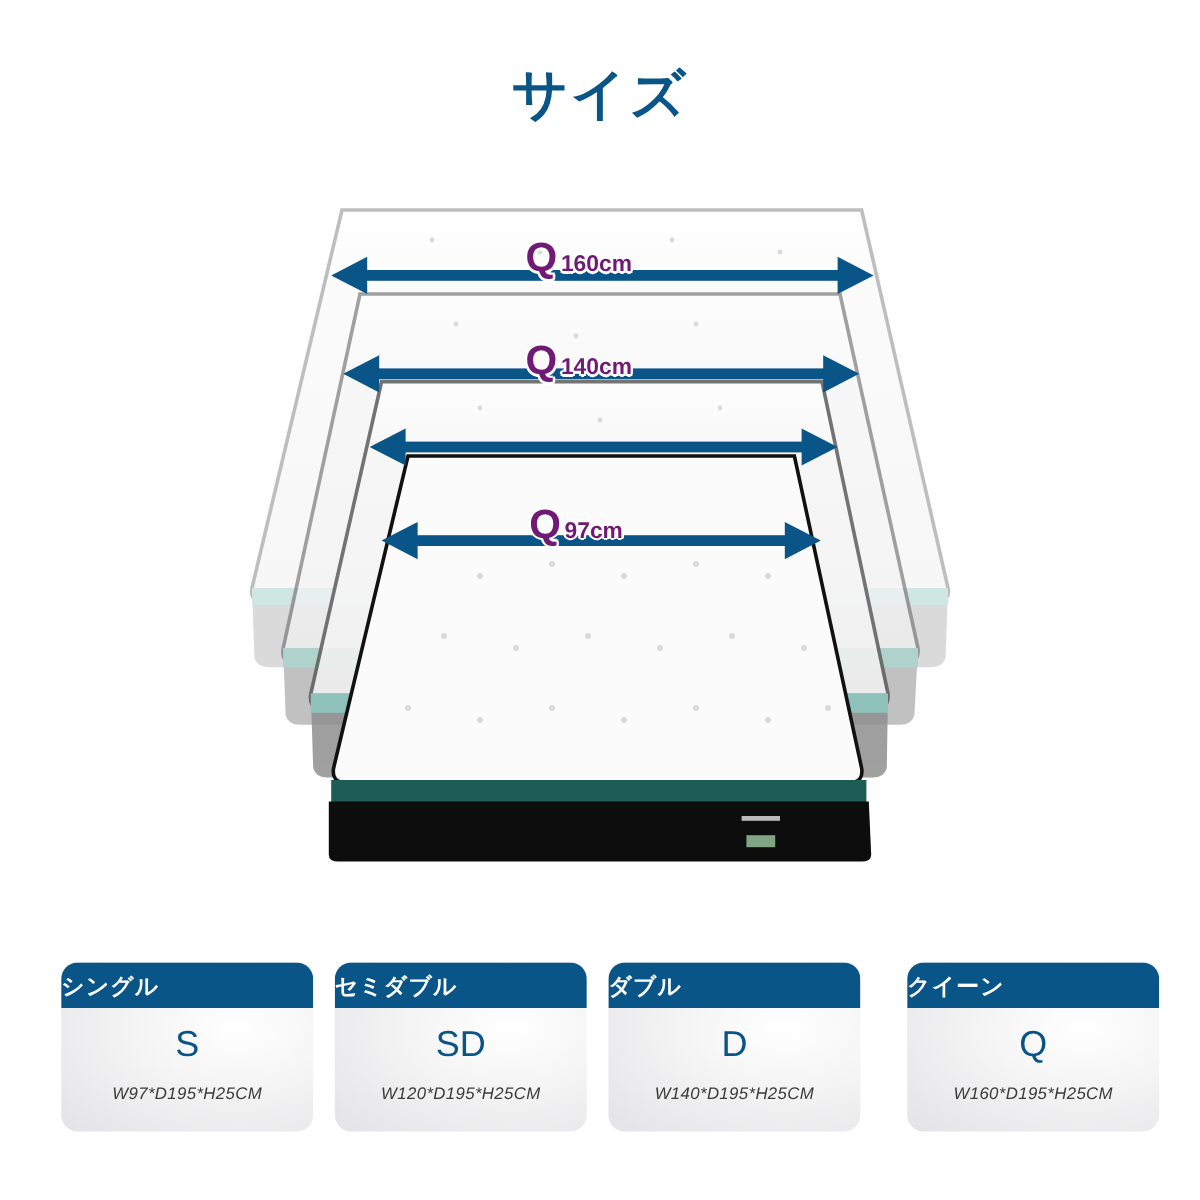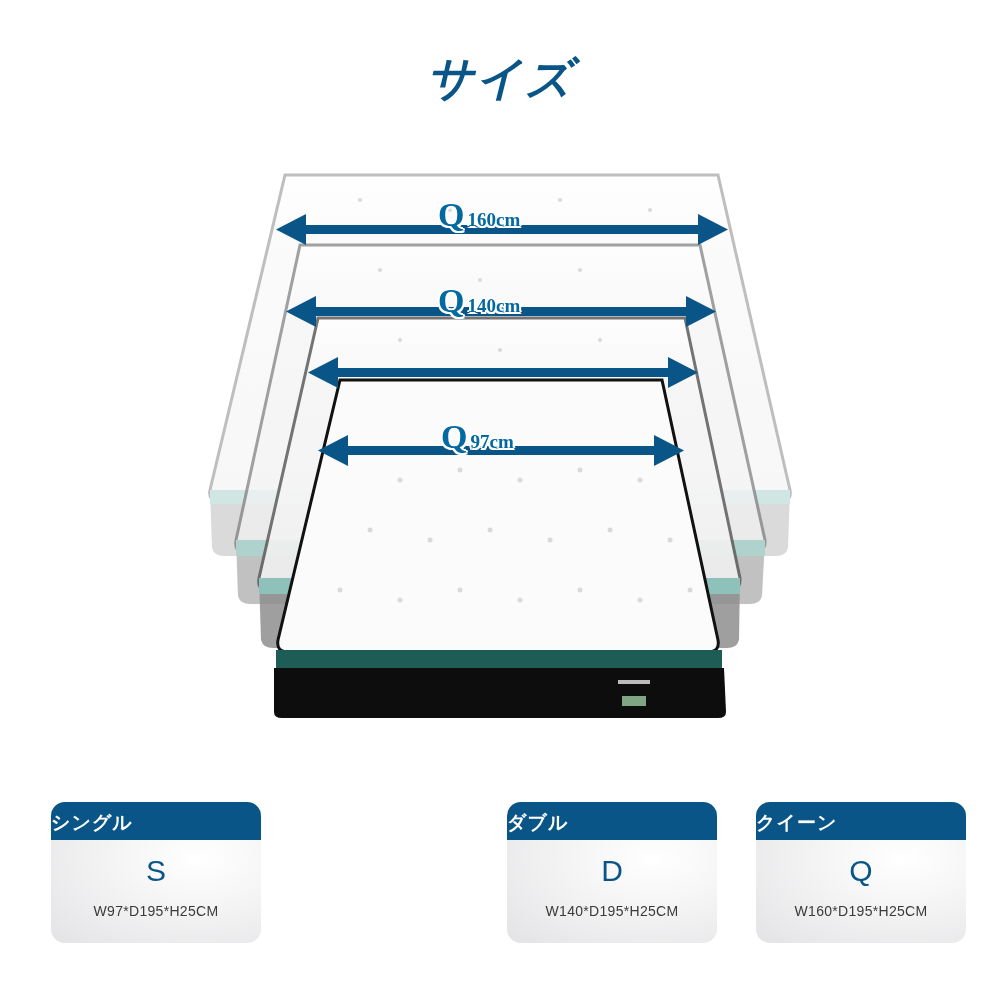--- a/index.html
+++ b/index.html
@@ -3,21 +3,20 @@
 <meta charset="utf-8">
 <style>
   * { box-sizing: border-box; margin: 0; padding: 0; }
   html, body { width: 1000px; height: 1000px; background: #ffffff; overflow: hidden; }
   body { position: relative; font-family: "DejaVu Sans", "Liberation Sans", sans-serif; }
 
   .title {
     position: absolute; left: 0; top: 48px; width: 1000px;
     text-align: center; color: #0a5587; font-weight: bold; font-size: 46px;
     letter-spacing: 2px;
-    font-style: italic;
   }
 
   .illustration { position: absolute; left: 0; top: 0; width: 1000px; height: 760px; }
 
   .size-cards { position: absolute; left: 51px; top: 802px; width: 898px; height: 142px; }
   .card {
     position: absolute; top: 0; width: 210px; height: 141px;
     border-radius: 14px; overflow: hidden;
     background: radial-gradient(ellipse at 70% 40%, #ffffff 0%, #f6f6f7 35%, #e3e3e5 100%);
   }
@@ -25,26 +24,26 @@
     height: 38px; background: #0a5587; color: #ffffff;
     font-weight: bold; font-size: 19px; text-align: left; line-height: 40px;
     letter-spacing: 1px;
   }
   .card-code {
     text-align: center; color: #0a5587; font-size: 30px; line-height: 36px;
     margin-top: 13px; font-family: "Liberation Sans", sans-serif;
   }
   .card-dims {
     text-align: center; color: #3a3a3a; font-size: 14px; margin-top: 14px;
-    font-family: "Liberation Sans", sans-serif; letter-spacing: 0.3px;
+    font-family: "Liberation Sans", sans-serif; letter-spacing: 0.3px; font-style: italic;
   }
 
   .dim-label {
-    position: absolute; font-weight: bold; color: #0369a1;
-    font-family: Liberation Serif, serif;
+    position: absolute; font-weight: bold; color: #701a75;
+    font-family: Liberation Sans, sans-serif;
     text-shadow: 2px 0 #fff, -2px 0 #fff, 0 2px #fff, 0 -2px #fff,
                  1.5px 1.5px #fff, -1.5px -1.5px #fff, 1.5px -1.5px #fff, -1.5px 1.5px #fff;
     white-space: nowrap;
   }
   .dim-label .q { font-size: 34px; vertical-align: baseline; }
   .dim-label .v { font-size: 19px; margin-left: 3px; }
 </style>
 </head>
 <body>
 
@@ -155,20 +154,25 @@
     <span class="q">Q</span><span class="v">97cm</span>
   </div>
 </div>
 
 <div class="size-cards">
   <div class="card" style="left:0;">
     <div class="card-header">シングル</div>
     <div class="card-code">S</div>
     <div class="card-dims">W97*D195*H25CM</div>
   </div>
+  <div class="card" style="left:228px;">
+    <div class="card-header">セミダブル</div>
+    <div class="card-code">SD</div>
+    <div class="card-dims">W120*D195*H25CM</div>
+  </div>
   <div class="card" style="left:456px;">
     <div class="card-header">ダブル</div>
     <div class="card-code">D</div>
     <div class="card-dims">W140*D195*H25CM</div>
   </div>
   <div class="card" style="left:685px;margin-left:20px;">
     <div class="card-header">クイーン</div>
     <div class="card-code">Q</div>
     <div class="card-dims">W160*D195*H25CM</div>
   </div>

